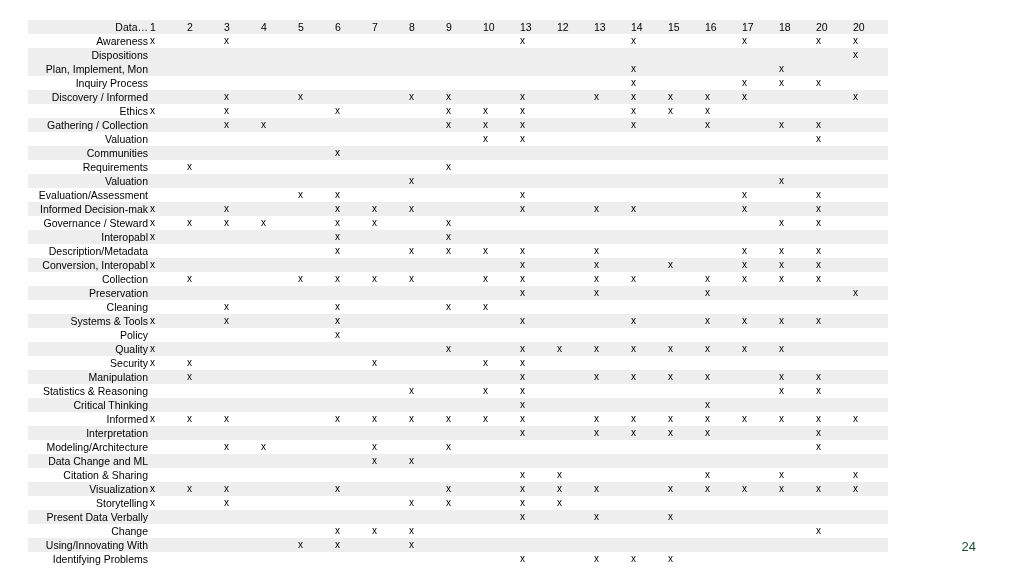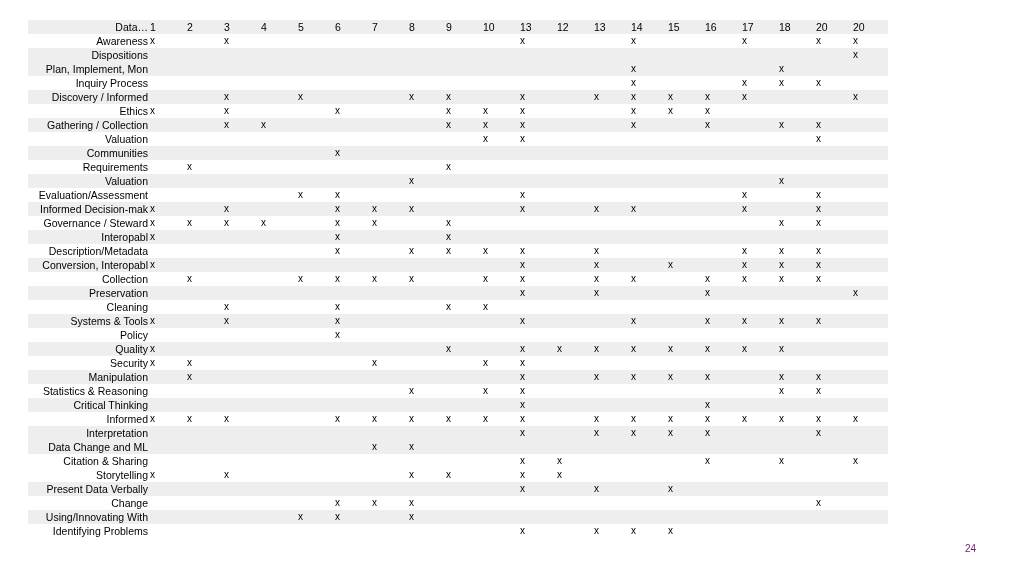--- a/index.html
+++ b/index.html
@@ -5,21 +5,21 @@
   html,body{margin:0;padding:0;background:#fff;font-family:"Segoe UI",Arial,sans-serif;color:#000}
   .page{position:relative;width:1024px;height:576px;box-sizing:border-box;padding:20px 40px 20px 28px}
   table{border-collapse:collapse;border-spacing:0;table-layout:fixed}
   th,td{font-weight:400;font-size:10.5px;line-height:1;height:14px;padding:0;white-space:nowrap;overflow:hidden}
   th.rowhead{width:118px;text-align:right;padding-left:2px}
   th.colhead{width:35px;text-align:left;padding-left:2px}
   td.val{width:35px;text-align:left;padding-left:2px;font-size:10px;letter-spacing:0.2px}
   thead th{background:#eeeeee}
   tbody tr.band th,tbody tr.band td{background:#eeeeee}
   tbody tr.plain th,tbody tr.plain td{background:#ffffff}
-  .pagenum{position:absolute;right:48px;bottom:22px;font-size:10px;color:#701a75}
+  .pagenum{position:absolute;right:48px;bottom:22px;font-size:13px;color:#14532d}
 </style>
 </head>
 <body>
 <div class="page">
 
 <table>
   <thead>
     <tr id="header-row">
       <th class="rowhead">Data…</th>
     <th class="colhead">1</th>
@@ -705,20 +705,43 @@
           <td class="val"></td>
           <td class="val">x</td>
           <td class="val">x</td>
           <td class="val">x</td>
           <td class="val">x</td>
           <td class="val"></td>
           <td class="val"></td>
           <td class="val">x</td>
           <td class="val"></td>
         </tr>
+        <tr class="plain">
+          <th class="rowhead">Modeling/Architecture</th>
+          <td class="val"></td>
+          <td class="val"></td>
+          <td class="val">x</td>
+          <td class="val">x</td>
+          <td class="val"></td>
+          <td class="val"></td>
+          <td class="val">x</td>
+          <td class="val"></td>
+          <td class="val">x</td>
+          <td class="val"></td>
+          <td class="val"></td>
+          <td class="val"></td>
+          <td class="val"></td>
+          <td class="val"></td>
+          <td class="val"></td>
+          <td class="val"></td>
+          <td class="val"></td>
+          <td class="val"></td>
+          <td class="val">x</td>
+          <td class="val"></td>
+        </tr>
         <tr class="band">
           <th class="rowhead">Data Change and ML</th>
           <td class="val"></td>
           <td class="val"></td>
           <td class="val"></td>
           <td class="val"></td>
           <td class="val"></td>
           <td class="val"></td>
           <td class="val">x</td>
           <td class="val">x</td>
@@ -749,20 +772,43 @@
           <td class="val"></td>
           <td class="val">x</td>
           <td class="val">x</td>
           <td class="val"></td>
           <td class="val"></td>
           <td class="val"></td>
           <td class="val">x</td>
           <td class="val"></td>
           <td class="val">x</td>
           <td class="val"></td>
+          <td class="val">x</td>
+        </tr>
+        <tr class="band">
+          <th class="rowhead">Visualization</th>
+          <td class="val">x</td>
+          <td class="val">x</td>
+          <td class="val">x</td>
+          <td class="val"></td>
+          <td class="val"></td>
+          <td class="val">x</td>
+          <td class="val"></td>
+          <td class="val"></td>
+          <td class="val">x</td>
+          <td class="val"></td>
+          <td class="val">x</td>
+          <td class="val">x</td>
+          <td class="val">x</td>
+          <td class="val"></td>
+          <td class="val">x</td>
+          <td class="val">x</td>
+          <td class="val">x</td>
+          <td class="val">x</td>
+          <td class="val">x</td>
           <td class="val">x</td>
         </tr>
         <tr class="plain">
           <th class="rowhead">Storytelling</th>
           <td class="val">x</td>
           <td class="val"></td>
           <td class="val">x</td>
           <td class="val"></td>
           <td class="val"></td>
           <td class="val"></td>

